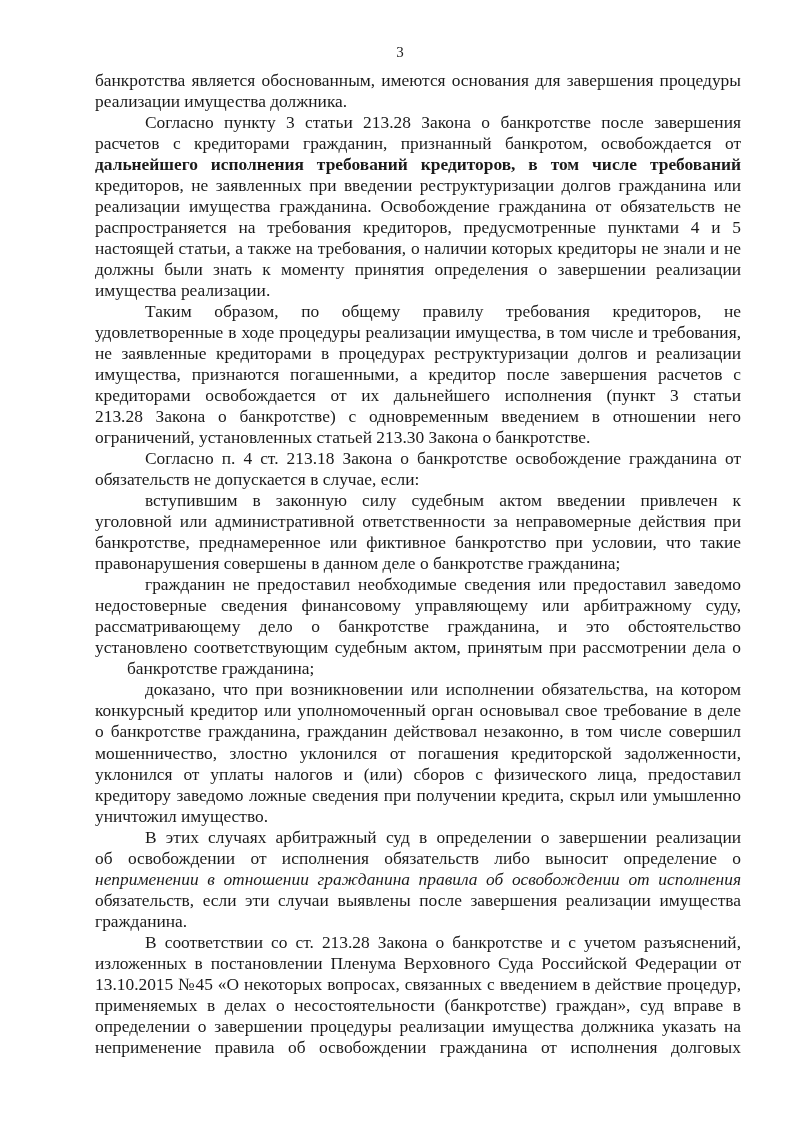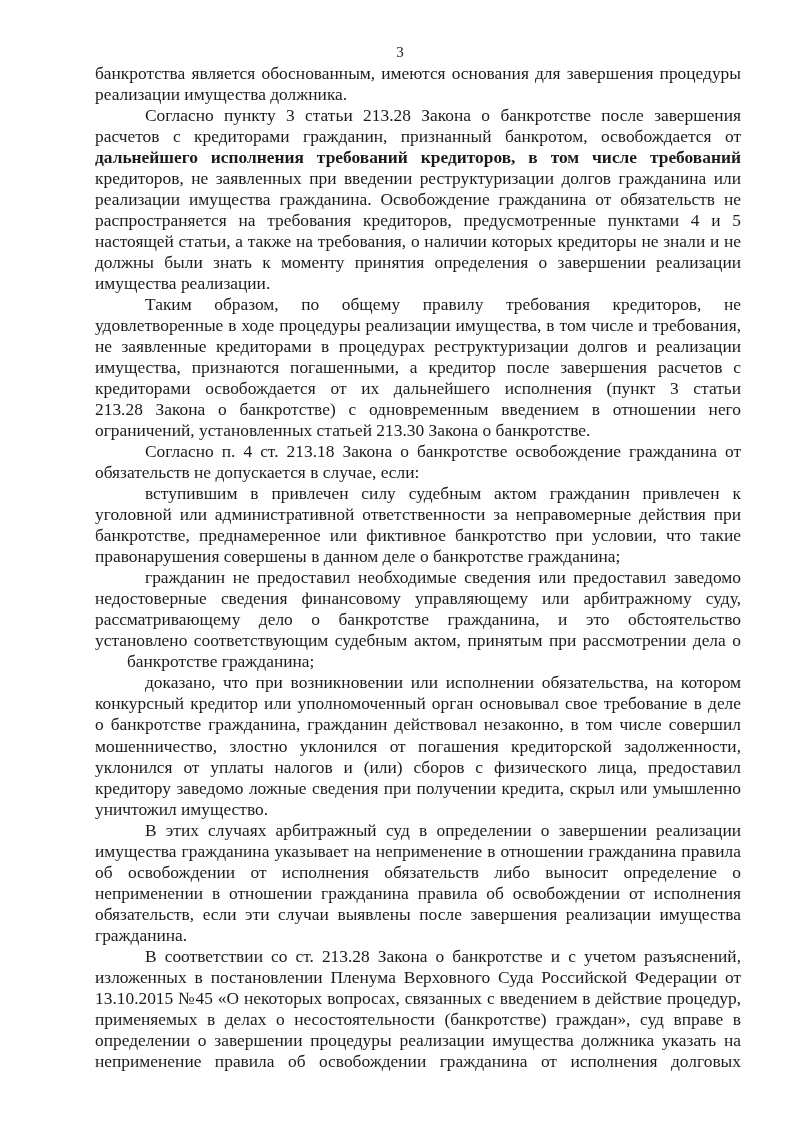--- a/index.html
+++ b/index.html
@@ -8,21 +8,21 @@
     position: absolute; left: 0; top: 0; width: 800px; height: 1131px;
     background: #ffffff;
     font-family: "Liberation Serif", "DejaVu Serif", serif;
     color: #1a1a1a;
   }
   .page-number {
     position: absolute; top: 43px; left: 0; width: 800px; text-align: center;
     font-size: 15px; line-height: 18px; color: #222;
   }
   .body-text {
-    position: absolute; left: 95px; top: 63px; width: 646px;
+    position: absolute; left: 95px; top: 70px; width: 646px;
     font-size: 17.4px; line-height: 21.03px;
   }
   .line {
     display: block; white-space: nowrap; text-align: justify; text-align-last: justify;
     height: 21.03px; overflow: visible;
   }
   .line.last { text-align-last: left; }
   .line.indent { padding-left: 50px; }
 </style>
 </head>
@@ -53,21 +53,21 @@
         <span class="line" style="white-space: nowrap;">имущества, признаются погашенными, а кредитор после завершения расчетов с</span>
         <span class="line" style="white-space: nowrap;">кредиторами освобождается от их дальнейшего исполнения (пункт 3 статьи</span>
         <span class="line" style="white-space: nowrap;">213.28 Закона о банкротстве) с одновременным введением в отношении него</span>
         <span class="line last" style="white-space: nowrap;">ограничений, установленных статьей 213.30 Закона о банкротстве.</span>
       </div>
       <div class="paragraph">
         <span class="line indent" style="white-space: nowrap;">Согласно п. 4 ст. 213.18 Закона о банкротстве освобождение гражданина от</span>
         <span class="line last" style="white-space: nowrap;">обязательств не допускается в случае, если:</span>
       </div>
       <div class="paragraph">
-        <span class="line indent" style="white-space: nowrap;">вступившим в привлечен силу судебным актом гражданин привлечен к</span>
+        <span class="line indent" style="white-space: nowrap;">вступившим в законную силу судебным актом введении привлечен к</span>
         <span class="line" style="white-space: nowrap;">уголовной или административной ответственности за неправомерные действия при</span>
         <span class="line" style="white-space: nowrap;">банкротстве, преднамеренное или фиктивное банкротство при условии, что такие</span>
         <span class="line last" style="white-space: nowrap;">правонарушения совершены в данном деле о банкротстве гражданина;</span>
       </div>
       <div class="paragraph">
         <span class="line indent" style="white-space: nowrap;">гражданин не предоставил необходимые сведения или предоставил заведомо</span>
         <span class="line" style="white-space: nowrap;">недостоверные сведения финансовому управляющему или арбитражному суду,</span>
         <span class="line" style="white-space: nowrap;">рассматривающему дело о банкротстве гражданина, и это обстоятельство</span>
         <span class="line" style="white-space: nowrap;">установлено соответствующим судебным актом, принятым при рассмотрении дела о</span>
         <span class="line last" style="white-space: nowrap; margin-left: 32px;">банкротстве гражданина;</span>
@@ -76,23 +76,22 @@
         <span class="line indent" style="white-space: nowrap;">доказано, что при возникновении или исполнении обязательства, на котором</span>
         <span class="line" style="white-space: nowrap;">конкурсный кредитор или уполномоченный орган основывал свое требование в деле</span>
         <span class="line" style="white-space: nowrap;">о банкротстве гражданина, гражданин действовал незаконно, в том числе совершил</span>
         <span class="line" style="white-space: nowrap;">мошенничество, злостно уклонился от погашения кредиторской задолженности,</span>
         <span class="line" style="white-space: nowrap;">уклонился от уплаты налогов и (или) сборов с физического лица, предоставил</span>
         <span class="line" style="white-space: nowrap;">кредитору заведомо ложные сведения при получении кредита, скрыл или умышленно</span>
         <span class="line last" style="white-space: nowrap;">уничтожил имущество.</span>
       </div>
       <div class="paragraph">
         <span class="line indent" style="white-space: nowrap;">В этих случаях арбитражный суд в определении о завершении реализации</span>
-        <span class="line" style="white-space: nowrap;">имущества гражданина указывает на неприменение в отношении гражданина правила</span>
         <span class="line" style="white-space: nowrap;">об освобождении от исполнения обязательств либо выносит определение о</span>
-        <span class="line" style="white-space: nowrap;">неприменении в отношении гражданина правила об освобождении от исполнения</span>
+        <span class="line" style="white-space: nowrap; font-style: italic;">неприменении в отношении гражданина правила об освобождении от исполнения</span>
         <span class="line" style="white-space: nowrap;">обязательств, если эти случаи выявлены после завершения реализации имущества</span>
         <span class="line last" style="white-space: nowrap;">гражданина.</span>
       </div>
       <div class="paragraph">
         <span class="line indent" style="white-space: nowrap;">В соответствии со ст. 213.28 Закона о банкротстве и с учетом разъяснений,</span>
         <span class="line" style="white-space: nowrap;">изложенных в постановлении Пленума Верховного Суда Российской Федерации от</span>
         <span class="line" style="white-space: nowrap;">13.10.2015 №45 «О некоторых вопросах, связанных с введением в действие процедур,</span>
         <span class="line" style="white-space: nowrap;">применяемых в делах о несостоятельности (банкротстве) граждан», суд вправе в</span>
         <span class="line" style="white-space: nowrap;">определении о завершении процедуры реализации имущества должника указать на</span>
         <span class="line" style="white-space: nowrap;">неприменение правила об освобождении гражданина от исполнения долговых</span>

